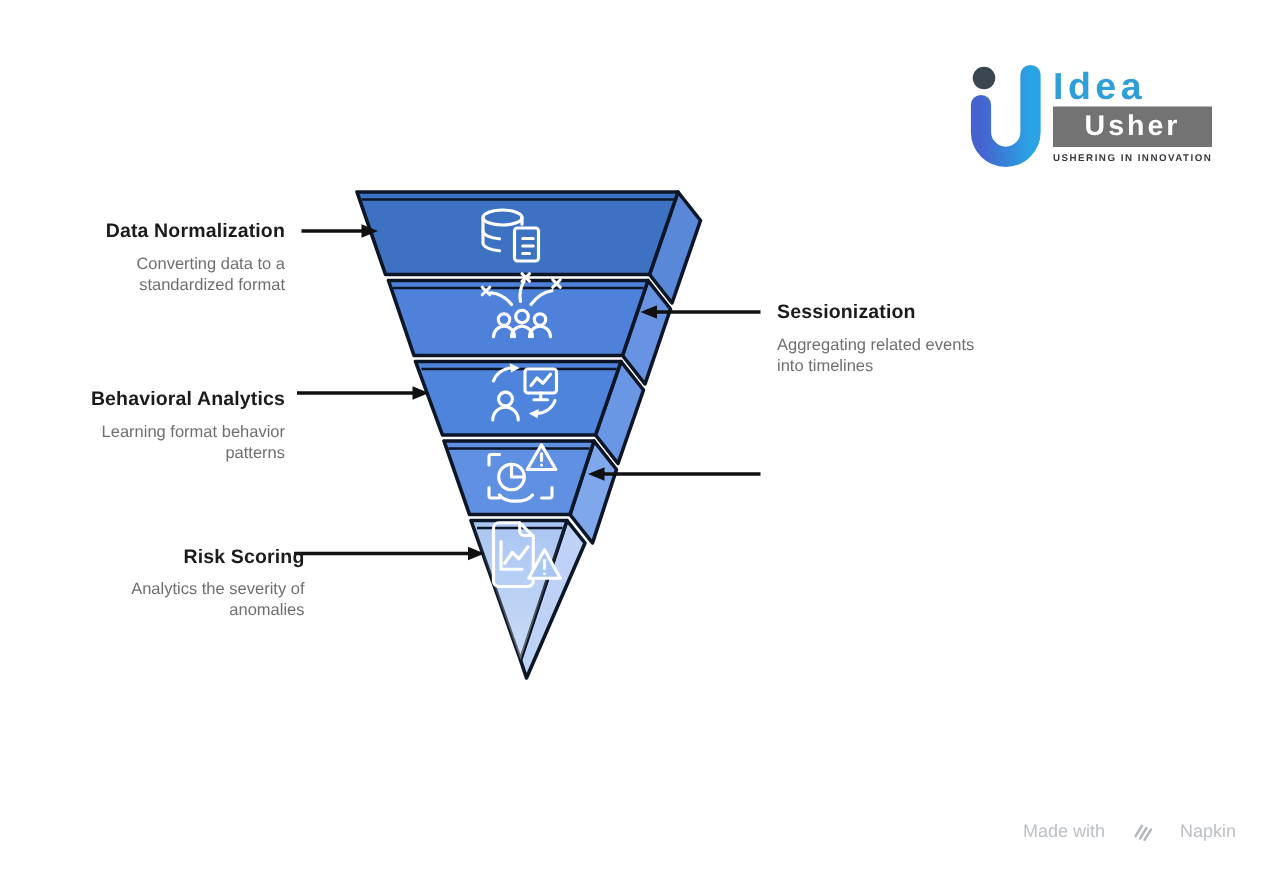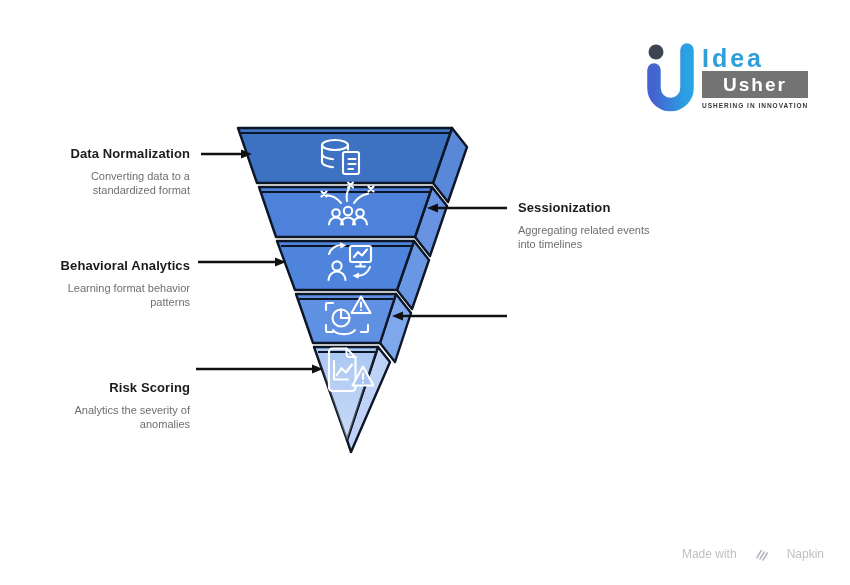--- a/index.html
+++ b/index.html
@@ -12,21 +12,21 @@
   .lip{stroke:#0d1626;stroke-width:1.8;}
   .icon{stroke:#ffffff;stroke-width:2.1;fill:none;stroke-linecap:round;stroke-linejoin:round;}
   .icon-fill{stroke:#ffffff;stroke-width:2.1;stroke-linejoin:round;}
   .arrow{stroke:#111111;stroke-width:2.4;}
   .ahead{fill:#111111;}
   .step-label{position:absolute;}
   .step-label .t{font-size:13px;font-weight:bold;color:#1b1b1b;letter-spacing:.1px;}
   .step-label .d{margin-top:8px;font-size:11px;line-height:14px;color:#6f6f6f;white-space:pre-line;}
   .lbl-left{left:0;width:190px;text-align:right;}
   .lbl-right{left:518px;width:220px;text-align:left;}
-  .pos-dn{top:146px;} .pos-ba{top:258px;} .pos-rs{top:380px;}
+  .pos-dn{top:146px;} .pos-ba{top:258px;} .pos-rs{top:363px;padding-left:13px;}
   .pos-se{top:200px;} .pos-ad{top:308px;}
   .logo{position:absolute;left:645px;top:42px;width:170px;height:74px;}
   .logo .mono{position:absolute;left:0;top:0;}
   .logo .idea{position:absolute;left:57px;top:2px;font-size:25px;font-weight:bold;color:#2f9fd8;letter-spacing:3px;}
   .logo .usherbox{position:absolute;left:57px;top:29px;width:106px;height:27px;background:#737373;color:#ffffff;font-size:19px;font-weight:bold;letter-spacing:2px;text-align:center;line-height:27px;}
   .logo .tagline{position:absolute;left:57px;top:60px;font-size:6.5px;font-weight:bold;letter-spacing:1px;color:#37383c;white-space:nowrap;}
   .footer{position:absolute;right:26px;top:547px;font-size:12px;color:#bdc0c4;display:flex;align-items:center;gap:18px;}
 </style>
 </head>
 <body>

